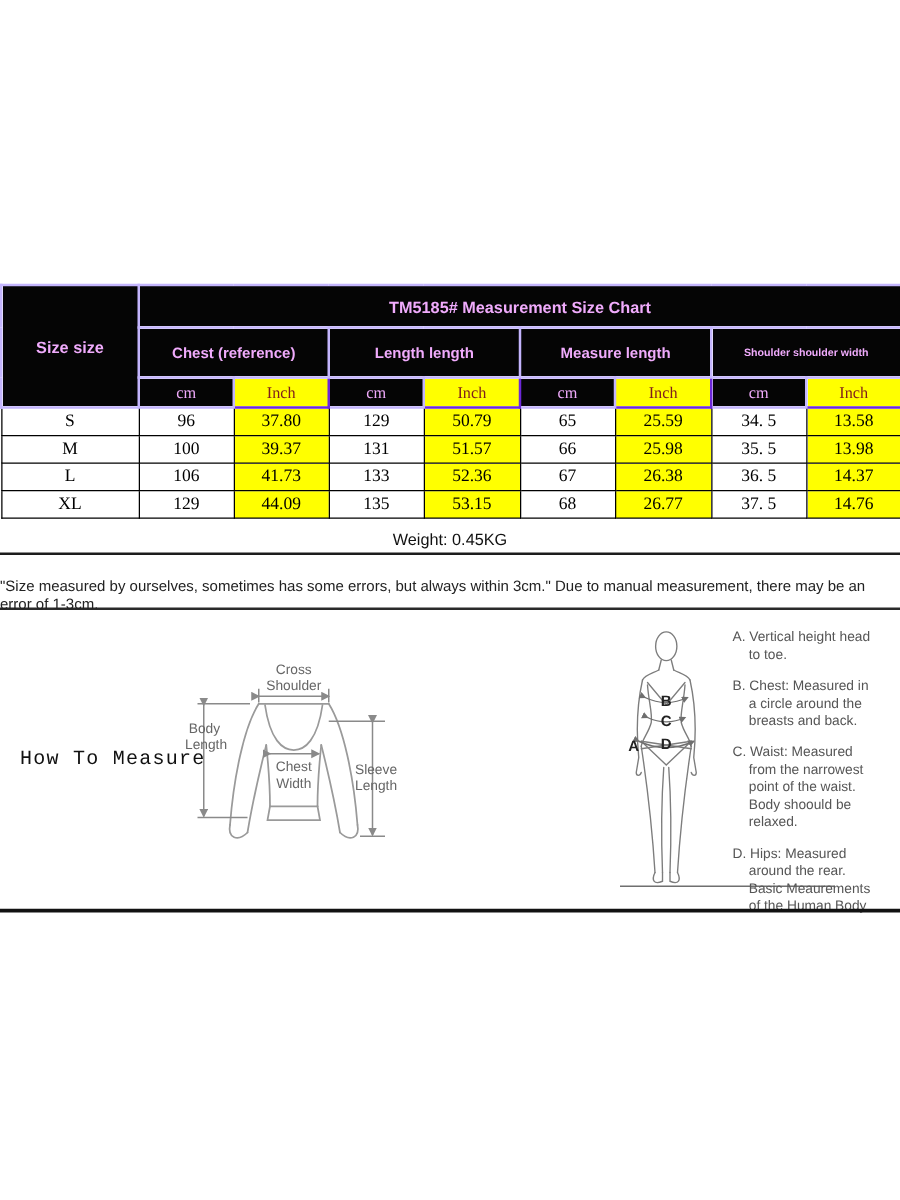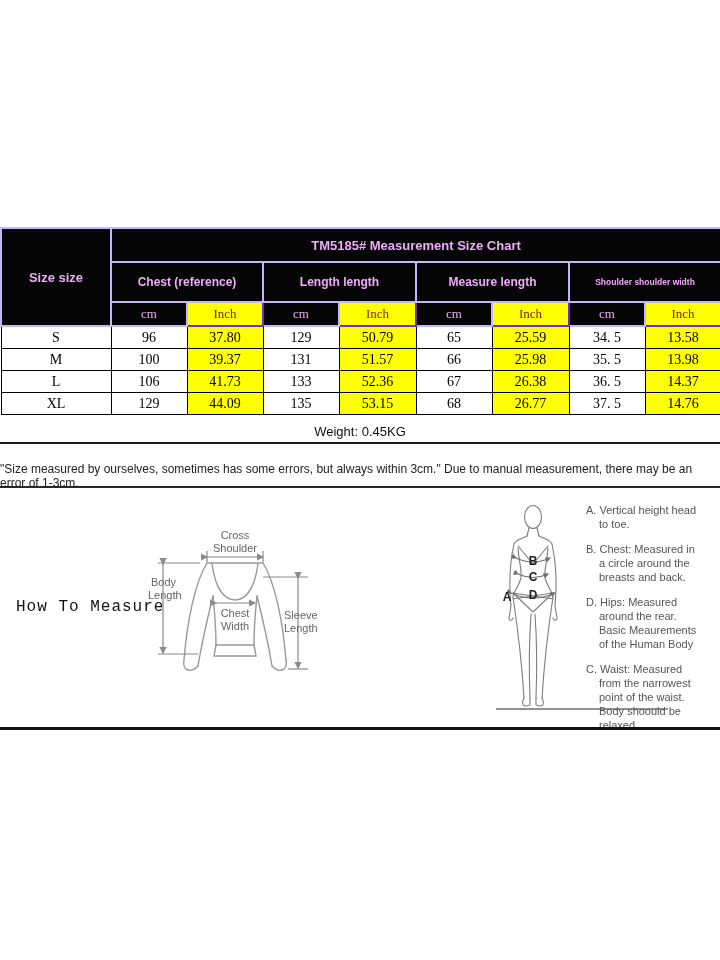--- a/index.html
+++ b/index.html
@@ -206,19 +206,19 @@
     <text class="fig-letter" x="20" y="101" text-anchor="middle">A</text>
     <text class="fig-letter" x="46" y="65" text-anchor="middle">B</text>
     <text class="fig-letter" x="46" y="81" text-anchor="middle">C</text>
     <text class="fig-letter" x="46" y="99" text-anchor="middle">D</text>
     <line x1="9" y1="209" x2="181" y2="209" stroke="#6f6f6f" stroke-width="1.3"></line>
   </svg>
 
   <div class="instructions">
     <div class="item">A. Vertical height head to toe.</div>
     <div class="item">B. Chest: Measured in a circle around the breasts and back.</div>
+    <div class="item">C. Waist: Measured from the narrowest point of the waist. Body shoould be relaxed.</div>
     <div class="item">D. Hips: Measured around the rear. Basic Meaurements of the Human Body</div>
-    <div class="item">C. Waist: Measured from the narrowest point of the waist. Body shoould be relaxed.</div>
   </div>
 
   <div class="bottom-line"></div>
 
 </div>
 
 </body></html>

